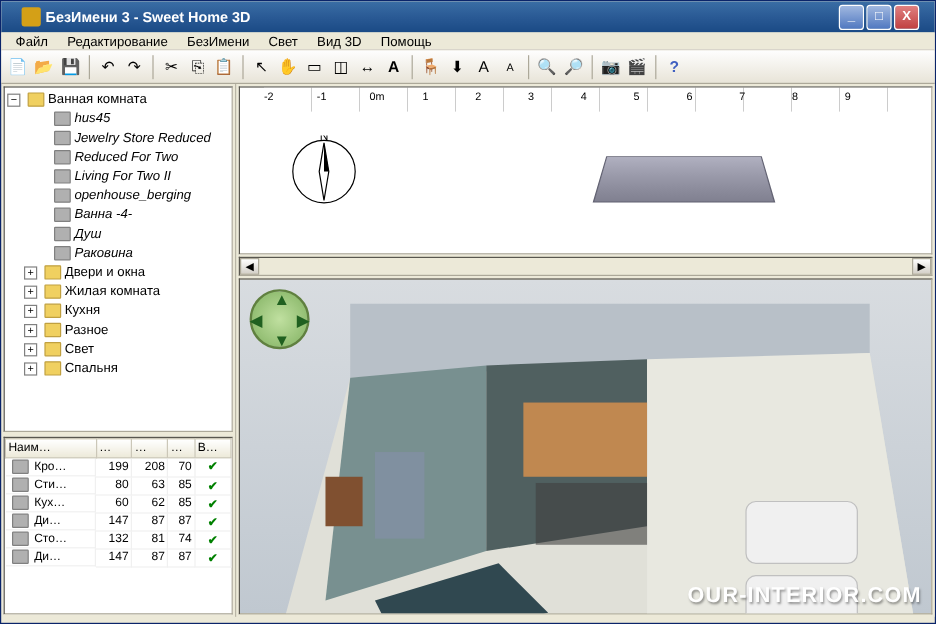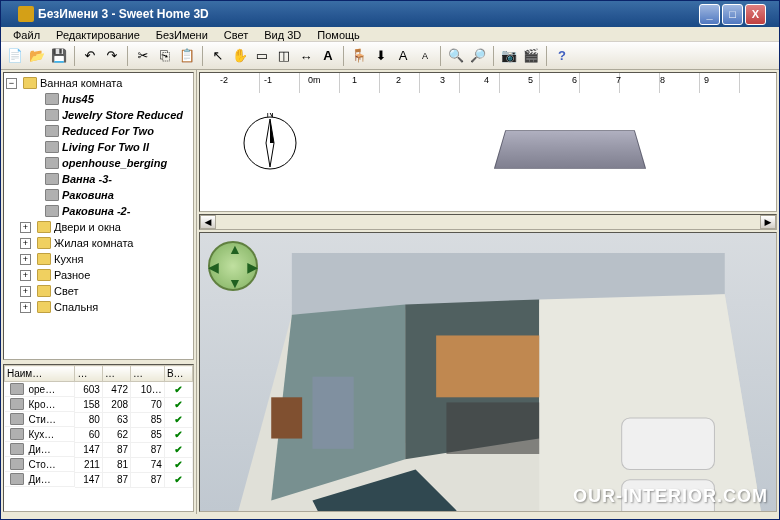--- a/index.html
+++ b/index.html
@@ -104,21 +104,21 @@
   margin-right: 3px;
   cursor: pointer;
 }
 .tree-icon {
   width: 14px; height: 12px;
   margin: 0 3px;
   border-radius: 1px;
 }
 .folder { background: #f0d060; border: 1px solid #c0a040; }
 .furn { background: #b0b0b0; border: 1px solid #808080; }
-.tree-label { font-style: italic; font-weight: bold; }
+.tree-label { font-style: italic; }
 .indent1 { padding-left: 14px; }
 .indent2 { padding-left: 36px; }
 .table-panel {
   height: 148px;
   background: #fff;
   border: 1px inset #aca899;
   margin: 2px;
   overflow: auto;
 }
 table { width: 100%; border-collapse: collapse; font-size: 10px; padding-left: 20px; }
@@ -301,29 +301,29 @@
           <div class="tree-node indent2">
             <span class="tree-icon furn"></span>
             <span class="tree-label">Living For Two II</span>
           </div>
           <div class="tree-node indent2">
             <span class="tree-icon furn"></span>
             <span class="tree-label">openhouse_berging</span>
           </div>
           <div class="tree-node indent2">
             <span class="tree-icon furn"></span>
-            <span class="tree-label">Ванна -3-</span>
+            <span class="tree-label">Ванна -4-</span>
+          </div>
+          <div class="tree-node indent2">
+            <span class="tree-icon furn"></span>
+            <span class="tree-label">Душ</span>
           </div>
           <div class="tree-node indent2">
             <span class="tree-icon furn"></span>
             <span class="tree-label">Раковина</span>
-          </div>
-          <div class="tree-node indent2">
-            <span class="tree-icon furn"></span>
-            <span class="tree-label">Раковина -2-</span>
           </div>
         </div>
       <div id="tree-cats">
           <div class="tree-node indent1">
             <span class="expander">+</span>
             <span class="tree-icon folder"></span>
             <span>Двери и окна</span>
           </div>
           <div class="tree-node indent1">
             <span class="expander">+</span>
@@ -358,29 +358,22 @@
             <tr id="thead-row">
               <th>Наим…</th>
               <th>…</th>
               <th>…</th>
               <th>…</th>
               <th>В…</th>
             </tr>
           </thead>
         <tbody id="tbody">
             <tr>
-              <td><span class="tree-icon furn"></span>ope…</td>
-              <td>603</td>
-              <td>472</td>
-              <td>10…</td>
-              <td class="chk">✔</td>
-            </tr>
-            <tr>
               <td><span class="tree-icon furn"></span>Кро…</td>
-              <td>158</td>
+              <td>199</td>
               <td>208</td>
               <td>70</td>
               <td class="chk">✔</td>
             </tr>
             <tr>
               <td><span class="tree-icon furn"></span>Сти…</td>
               <td>80</td>
               <td>63</td>
               <td>85</td>
               <td class="chk">✔</td>
@@ -394,21 +387,21 @@
             </tr>
             <tr>
               <td><span class="tree-icon furn"></span>Ди…</td>
               <td>147</td>
               <td>87</td>
               <td>87</td>
               <td class="chk">✔</td>
             </tr>
             <tr>
               <td><span class="tree-icon furn"></span>Сто…</td>
-              <td>211</td>
+              <td>132</td>
               <td>81</td>
               <td>74</td>
               <td class="chk">✔</td>
             </tr>
             <tr>
               <td><span class="tree-icon furn"></span>Ди…</td>
               <td>147</td>
               <td>87</td>
               <td>87</td>
               <td class="chk">✔</td>

